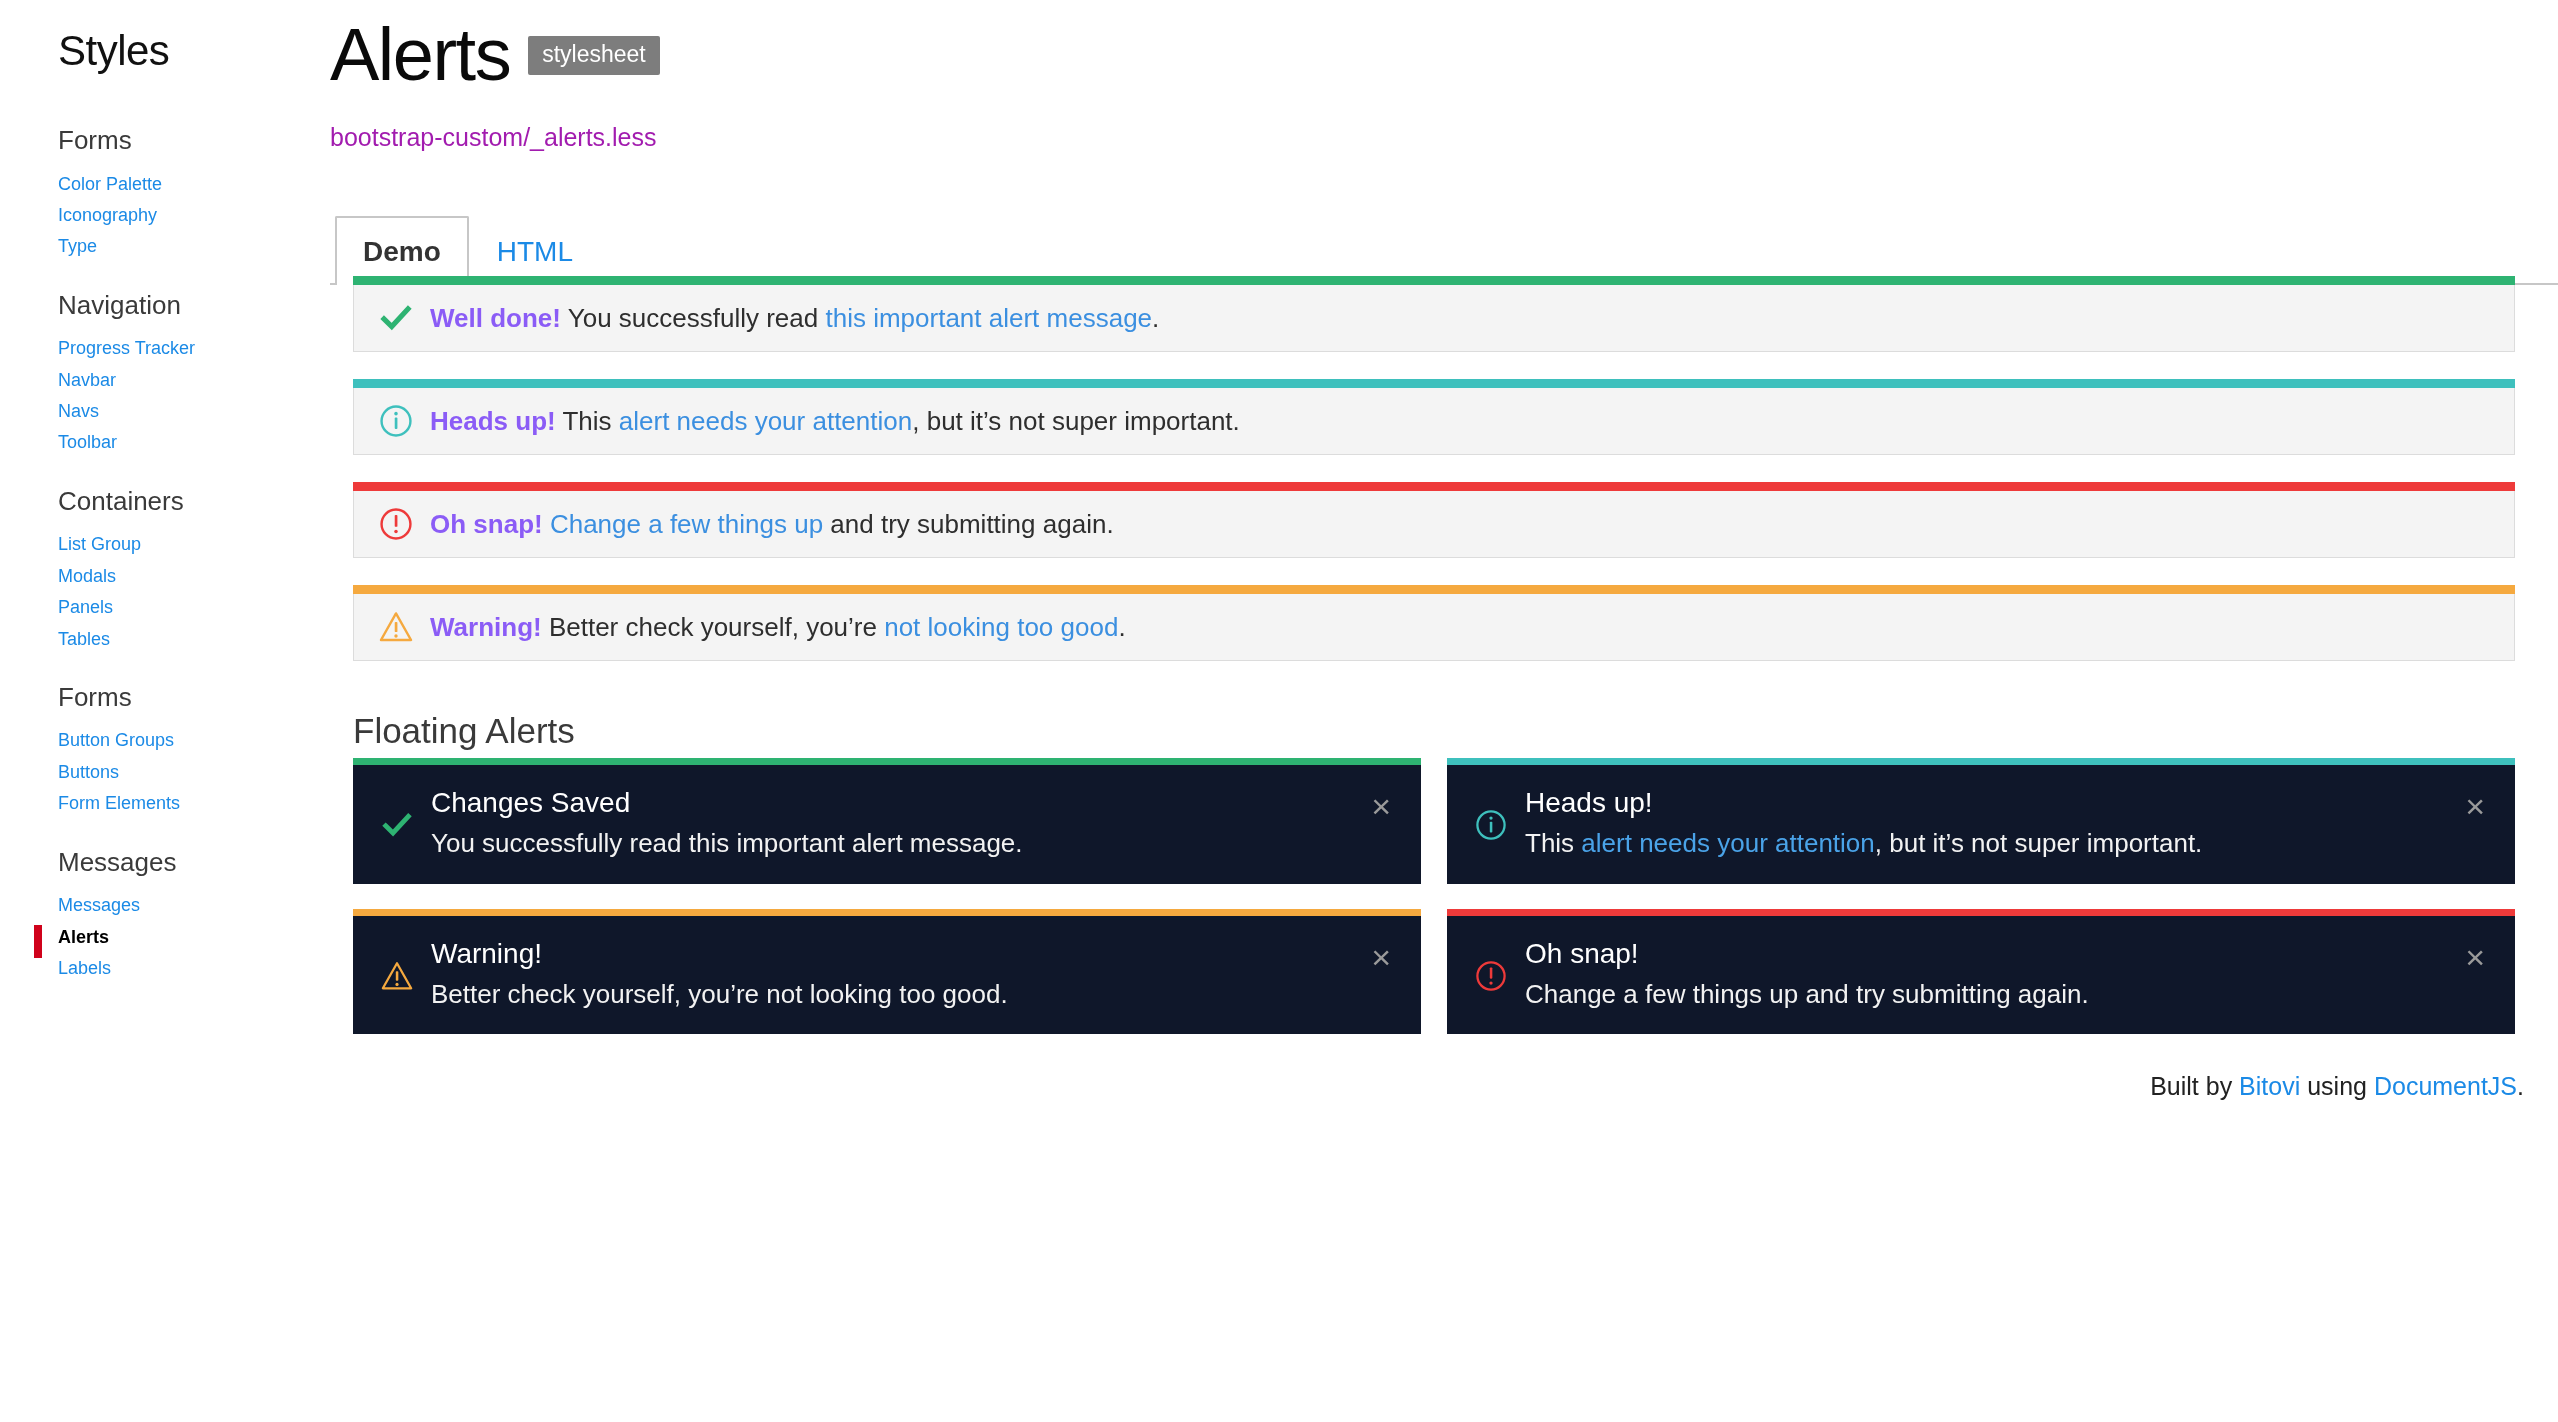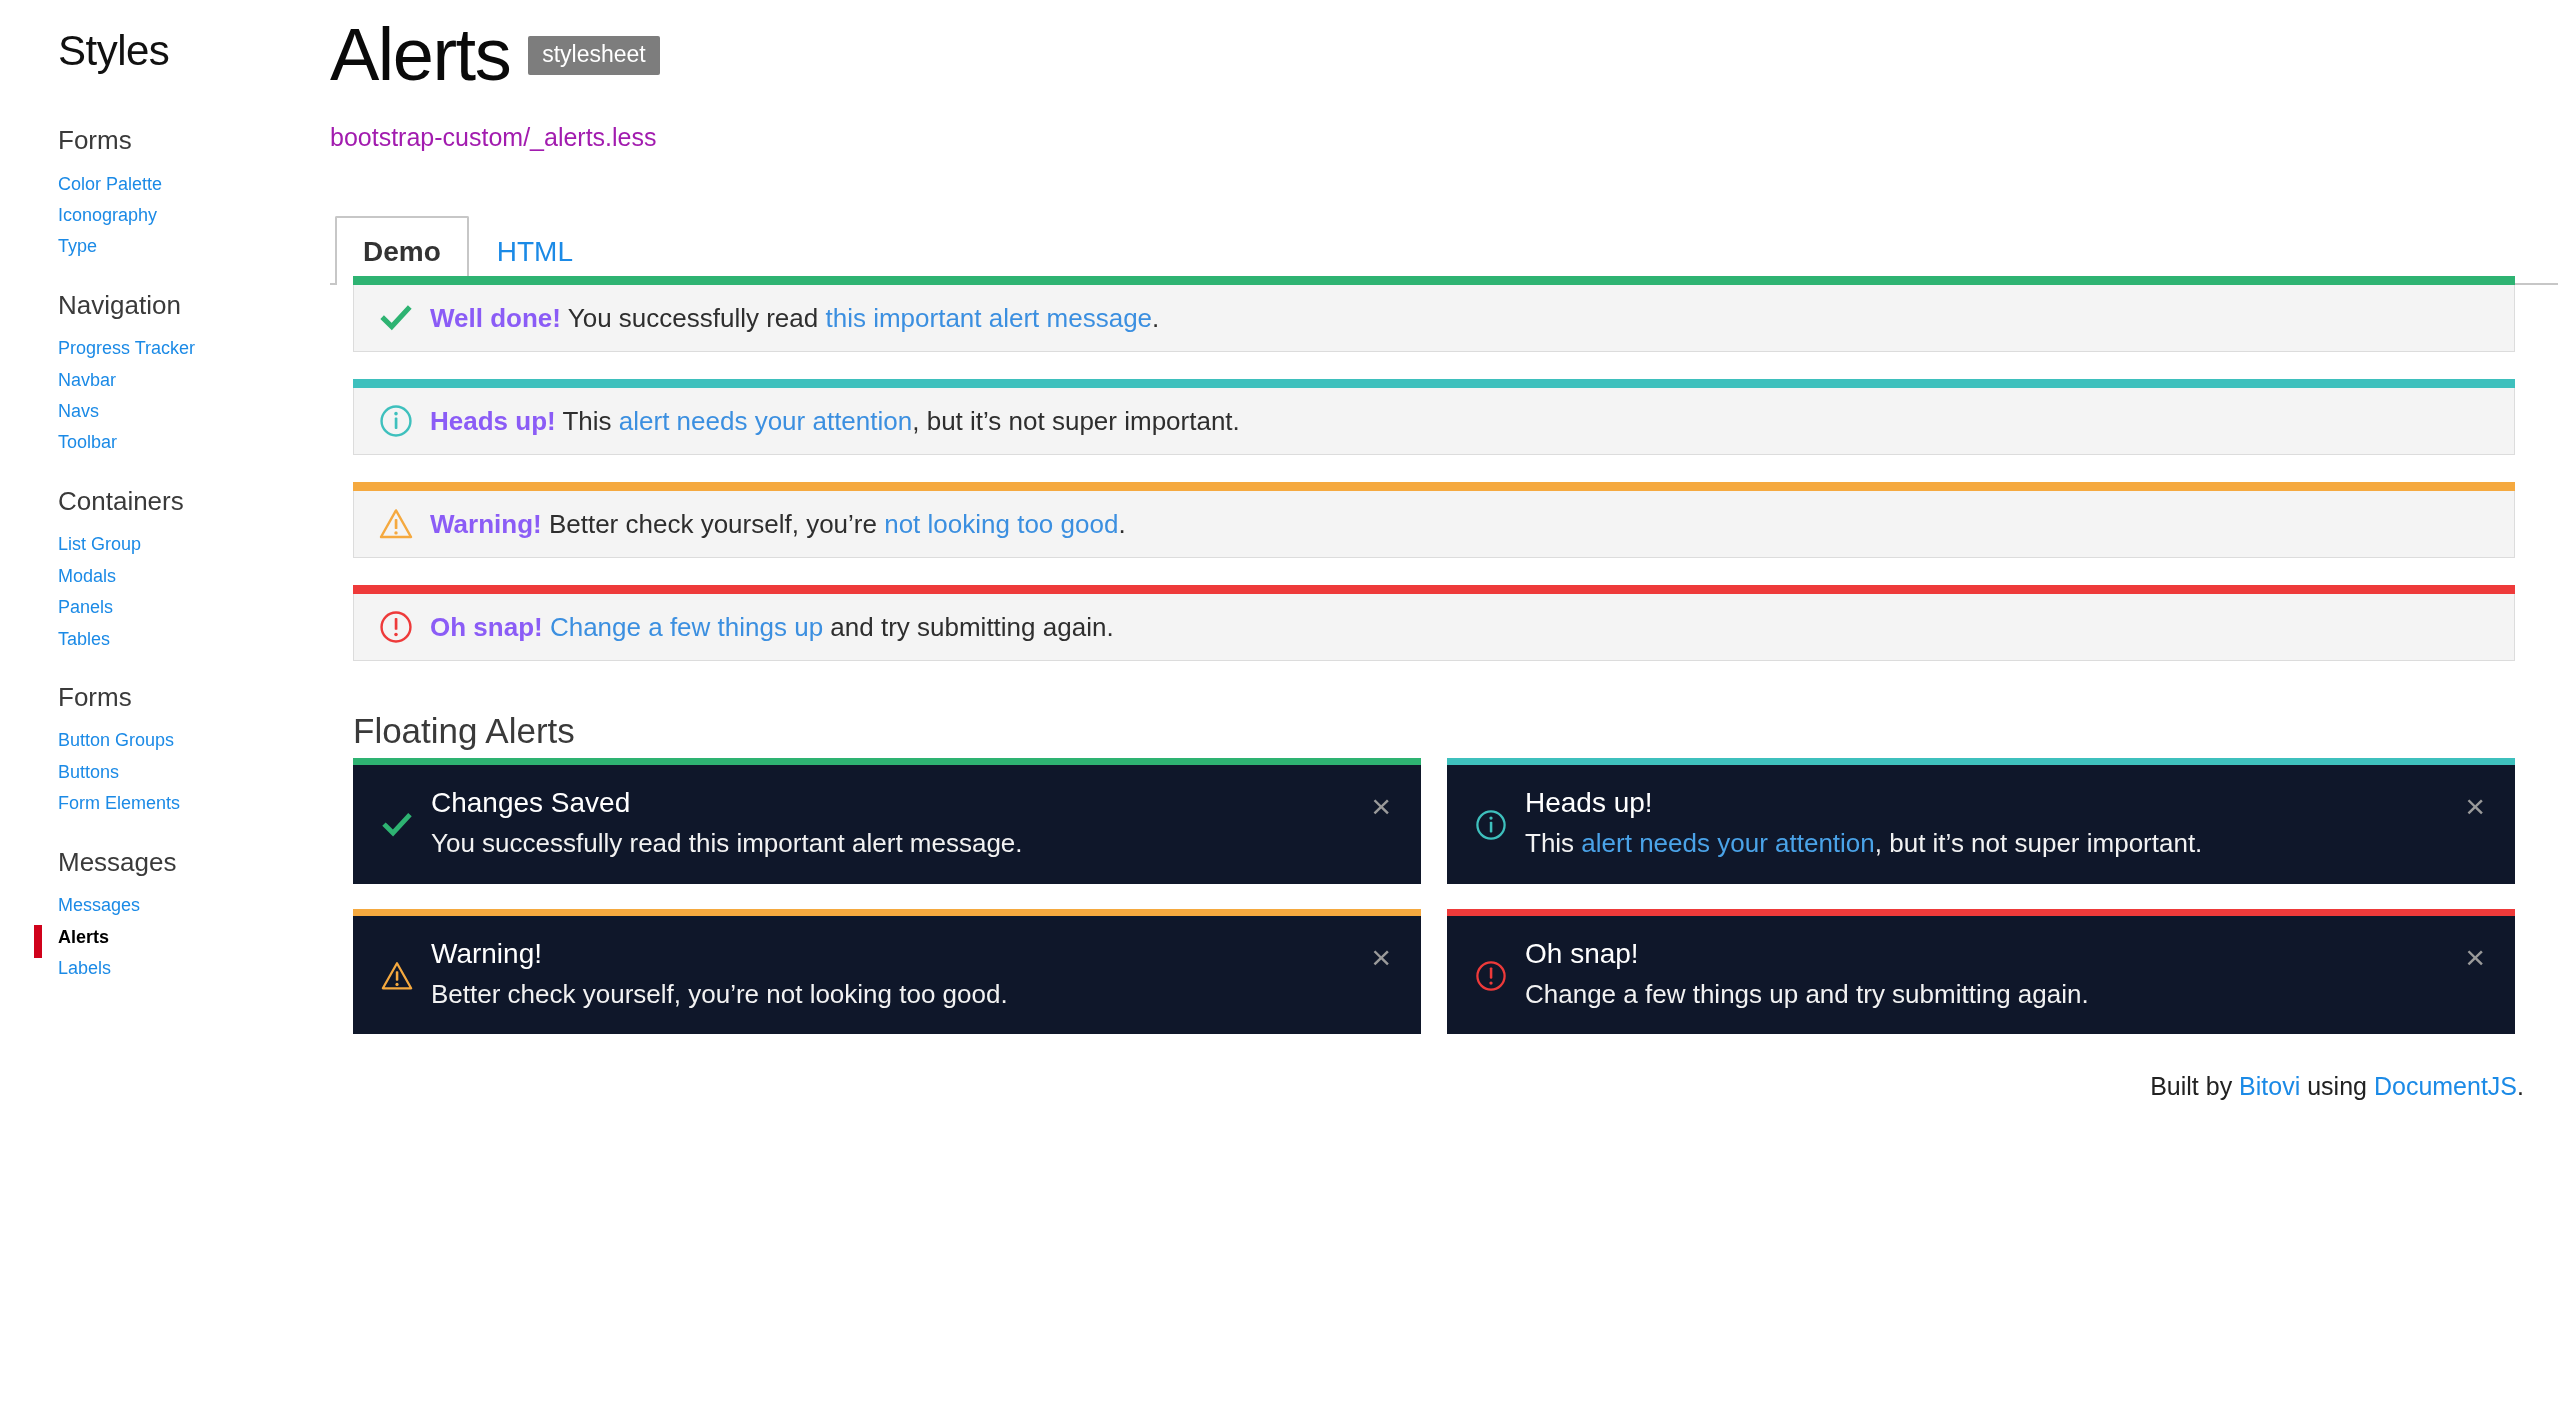--- a/index.html
+++ b/index.html
@@ -251,39 +251,39 @@
         <div class="alert-inline" style="--accent: #3ec0bd;">
           <span class="icon">
             <svg width="34" height="34" viewBox="0 0 24 24">
               <circle cx="12" cy="12" r="10.2" fill="none" stroke="#3ec0bd" stroke-width="1.7"></circle>
               <circle cx="12" cy="6.8" r="1.25" fill="#3ec0bd"></circle>
               <rect x="11.1" y="9.6" width="1.9" height="8" rx="0.6" fill="#3ec0bd"></rect>
             </svg>
           </span>
           <div class="msg"><b>Heads up!</b><span> This </span><a href="#">alert needs your attention</a><span>, but it’s not super important.</span></div>
         </div>
+        <div class="alert-inline" style="--accent: #ee3a3a;">
+          <span class="icon">
+            <svg width="34" height="34" viewBox="0 0 24 24">
+              <circle cx="12" cy="12" r="10.2" fill="none" stroke="#ee3a3a" stroke-width="1.7"></circle>
+              <rect x="11.1" y="5.6" width="1.9" height="8.4" rx="0.6" fill="#ee3a3a"></rect>
+              <circle cx="12" cy="17.3" r="1.25" fill="#ee3a3a"></circle>
+            </svg>
+          </span>
+          <div class="msg"><b>Oh snap!</b><span> </span><a href="#">Change a few things up</a><span> and try submitting again.</span></div>
+        </div>
         <div class="alert-inline" style="--accent: #f5a93f;">
           <span class="icon">
             <svg width="34" height="34" viewBox="0 0 24 24">
               <path d="M12 2.4 L22.6 21.2 L1.4 21.2 Z" fill="none" stroke="#f5a93f" stroke-width="1.7" stroke-linejoin="round"></path>
               <rect x="11.1" y="8.4" width="1.9" height="7.2" rx="0.6" fill="#f5a93f"></rect>
               <circle cx="12" cy="18.3" r="1.2" fill="#f5a93f"></circle>
             </svg>
           </span>
           <div class="msg"><b>Warning!</b><span> Better check yourself, you’re </span><a href="#">not looking too good</a><span>.</span></div>
-        </div>
-        <div class="alert-inline" style="--accent: #ee3a3a;">
-          <span class="icon">
-            <svg width="34" height="34" viewBox="0 0 24 24">
-              <circle cx="12" cy="12" r="10.2" fill="none" stroke="#ee3a3a" stroke-width="1.7"></circle>
-              <rect x="11.1" y="5.6" width="1.9" height="8.4" rx="0.6" fill="#ee3a3a"></rect>
-              <circle cx="12" cy="17.3" r="1.25" fill="#ee3a3a"></circle>
-            </svg>
-          </span>
-          <div class="msg"><b>Oh snap!</b><span> </span><a href="#">Change a few things up</a><span> and try submitting again.</span></div>
         </div>
       </div>
 
     <h3 class="section-heading">Floating Alerts</h3>
     <div class="floating-grid" id="floating-alerts">
         <div class="alert-float" style="--accent: #2eb372;">
           <span class="icon">
             <svg width="32" height="32" viewBox="0 0 24 24">
               <path d="M3.5 12.6 L9 18 L20.5 5.6" fill="none" stroke="#2eb372" stroke-width="3.6" stroke-linecap="square" stroke-linejoin="miter"></path>
             </svg>

